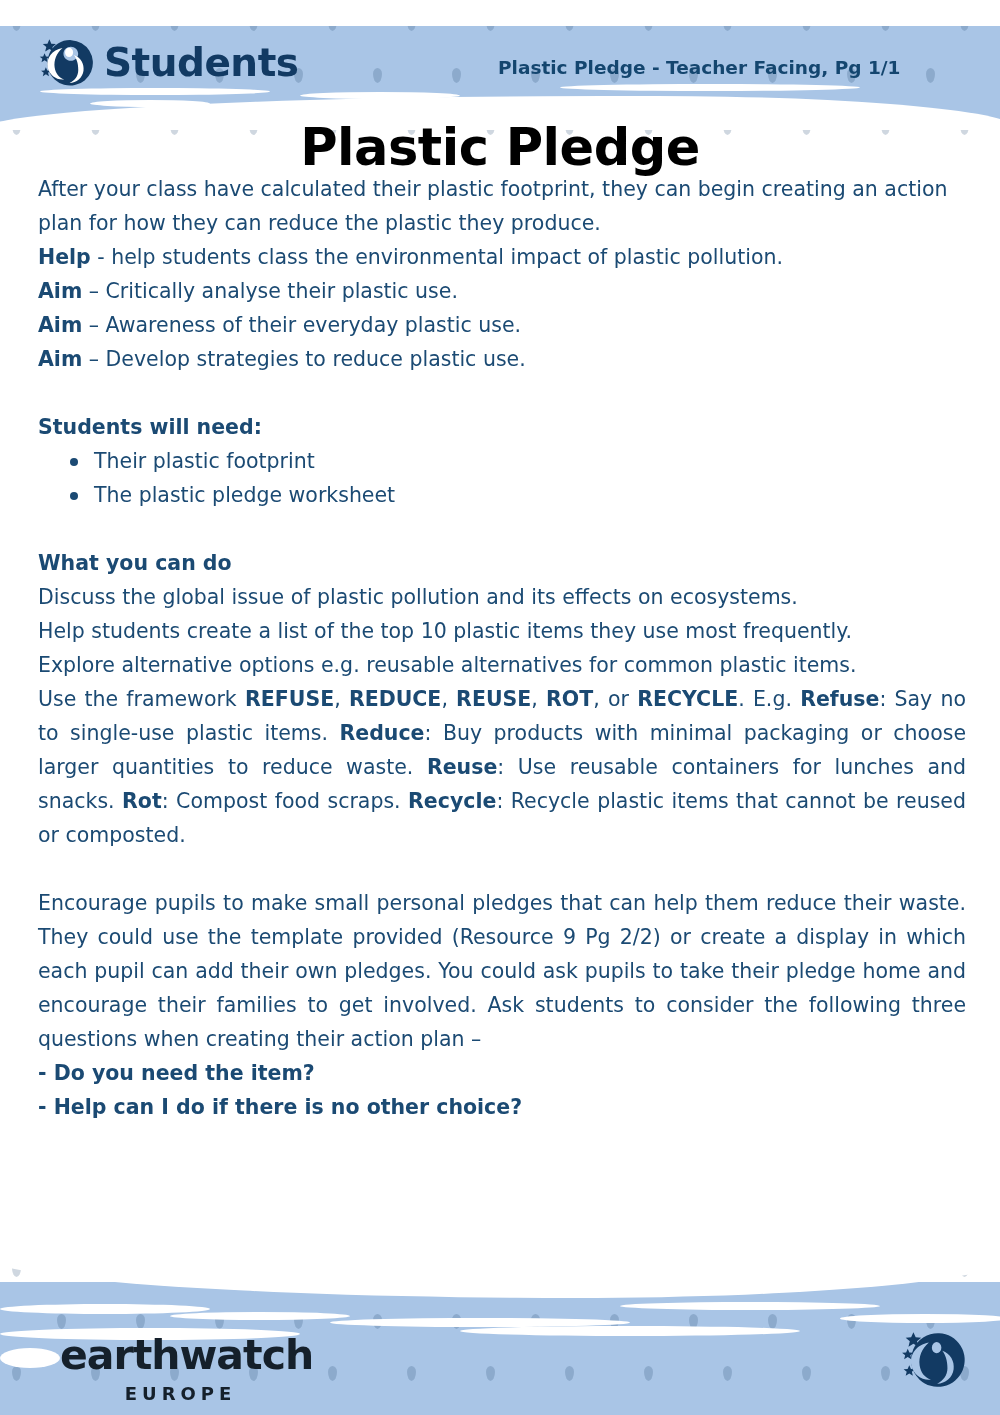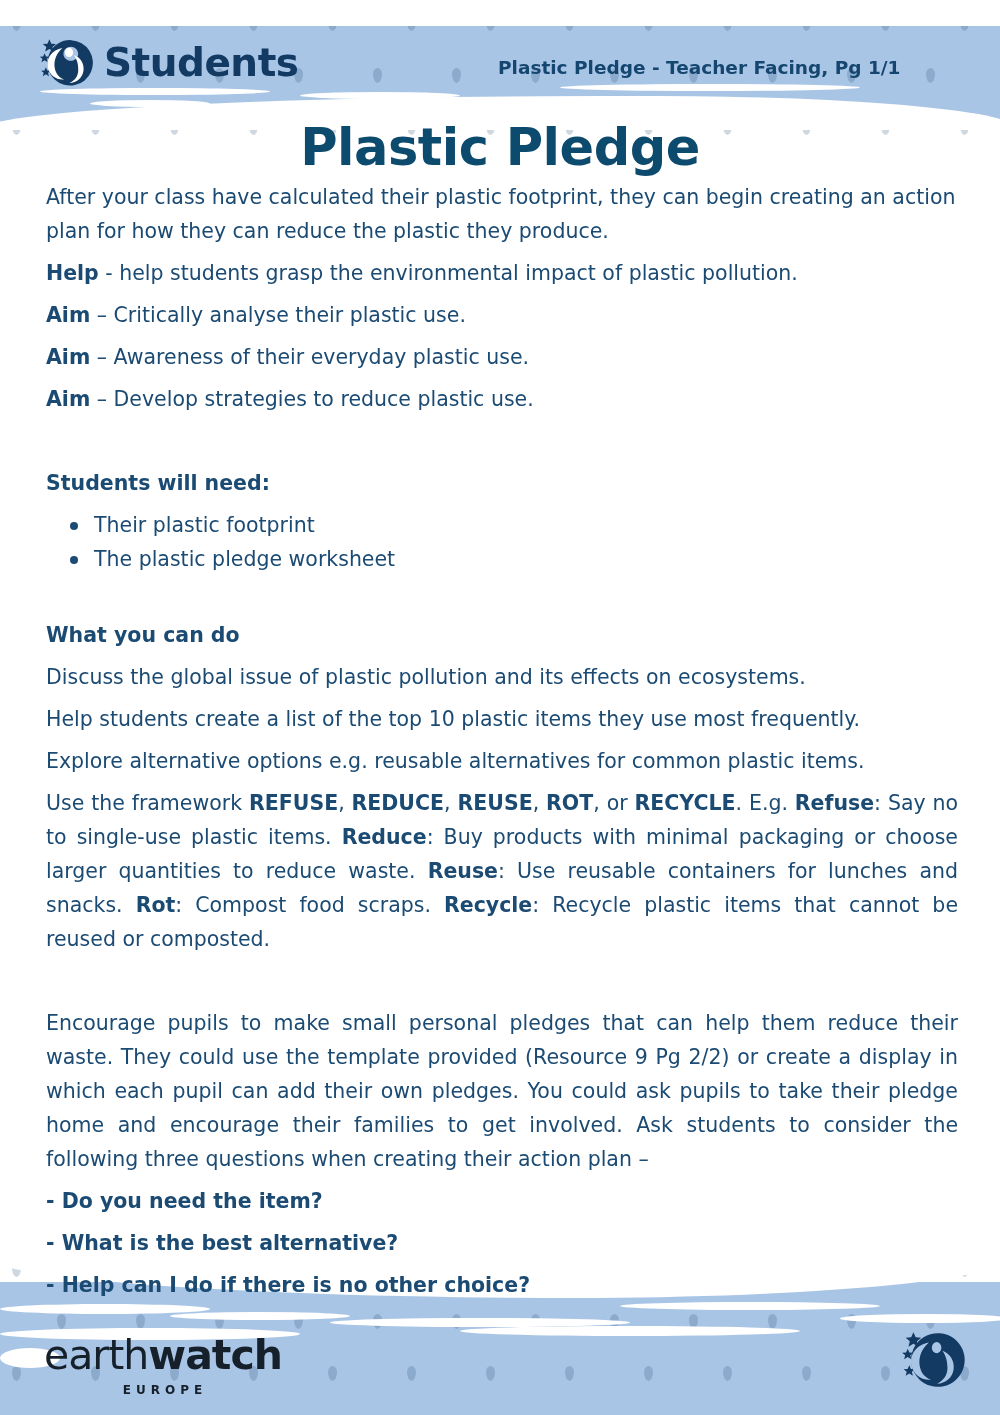--- a/index.html
+++ b/index.html
@@ -104,37 +104,37 @@
   
   .title {
     position: absolute;
     left: 0; right: 0;
     top: 122px;
     text-align: center;
     z-index: 5;
     font-family: "DejaVu Sans", "Liberation Sans", sans-serif;
     font-size: 51px;
     font-weight: bold;
-    color: #0c4a6e;
+    color: #000000;
     letter-spacing: -0.5px;
     line-height: 1;
   }
 
   .body {
     position: absolute;
     left: 38px;
     top: 172px;
     width: 928px;
     color: #1b4a73;
     font-family: "DejaVu Sans", "Liberation Sans", sans-serif;
     font-size: 20.5px;
     line-height: 34px;
     z-index: 4;
   }
-  .body p { margin: 8px; }
+  .body p { margin: 0; }
   .body .just { text-align: justify; }
   .body b, .body strong { font-weight: bold; }
 
   .spacer { height: 34px; }
 
   ul.needs {
     margin: 0;
     padding: 0 0 0 30px;
     list-style: none;
   }
@@ -161,26 +161,26 @@
     top: 1335px;
     z-index: 6;
     color: #15202b;
     font-family: "DejaVu Sans", "Liberation Sans", sans-serif;
   }
   .ew-word {
     font-size: 41px;
     line-height: 1;
     letter-spacing: -1px;
   }
-  .ew-word .thin { font-weight: normal; }
+  .ew-word .thin { font-weight: bold; margin-left: 16px; }
   .ew-word .thick { font-weight: bold; }
   .ew-sub {
     margin-top: 7px;
     text-align: center;
-    font-size: 12px;
+    font-size: 18px;
     font-weight: bold;
     letter-spacing: 5px;
     padding-left: 4px;
   }
 
   .footer-mark {
     position: absolute;
     left: 900px;
     top: 1326px;
     width: 66px;
@@ -261,21 +261,21 @@
   </div>
 
   <div class="doc-ref">Plastic Pledge - Teacher Facing, Pg 1/1</div>
 
   <div class="title">Plastic Pledge</div>
 
   <div class="body">
 
     <p>After your class have calculated their plastic footprint, they can begin creating an action plan for how they can reduce the plastic they produce.</p>
 
-    <p><b>Help</b><span> - help students grasp the environmental impact of plastic pollution.</span></p>
+    <p><b>Help</b><span> - help students class the environmental impact of plastic pollution.</span></p>
 
     <p><b>Aim</b><span> – Critically analyse their plastic use.</span></p>
     <p><b>Aim</b><span> – Awareness of their everyday plastic use.</span></p>
     <p><b>Aim</b><span> – Develop strategies to reduce plastic use.</span></p>
 
     <div class="spacer"></div>
 
     <p><b>Students will need:</b></p>
     <ul class="needs">
       <li>Their plastic footprint</li>
@@ -289,21 +289,20 @@
     <p>Help students create a list of the top 10 plastic items they use most frequently.</p>
     <p>Explore alternative options e.g. reusable alternatives for common plastic items.</p>
 
     <p class="just"><span>Use the framework </span><b>REFUSE</b>, <b>REDUCE</b>, <b>REUSE</b>, <b>ROT</b>, or <b>RECYCLE</b><span>. E.g. </span><b>Refuse</b><span>: Say no to single-use plastic items. </span><b>Reduce</b><span>: Buy products with minimal packaging or choose larger quantities to reduce waste. </span><b>Reuse</b><span>: Use reusable containers for lunches and snacks. </span><b>Rot</b><span>: Compost food scraps. </span><b>Recycle</b><span>: Recycle plastic items that cannot be reused or composted.</span></p>
 
     <div class="spacer"></div>
 
     <p class="just">Encourage pupils to make small personal pledges that can help them reduce their waste. They could use the template provided (Resource 9 Pg 2/2) or create a display in which each pupil can add their own pledges. You could ask pupils to take their pledge home and encourage their families to get involved. Ask students to consider the following three questions when creating their action plan –</p>
 
     <p><b>- Do you need the item?</b></p>
-    <p><b>- What is the best alternative?</b></p>
     <p><b>- Help can I do if there is no other choice?</b></p>
   </div>
 
   <div class="band band-footer">
     <div class="band-fill"></div>
     <div class="droplets" id="drops-footer">
         <div class="drop" style="left: 12px; top: 10px;"></div>
         <div class="drop" style="left: 91px; top: 10px;"></div>
         <div class="drop" style="left: 170px; top: 10px;"></div>
         <div class="drop" style="left: 249px; top: 10px;"></div>

